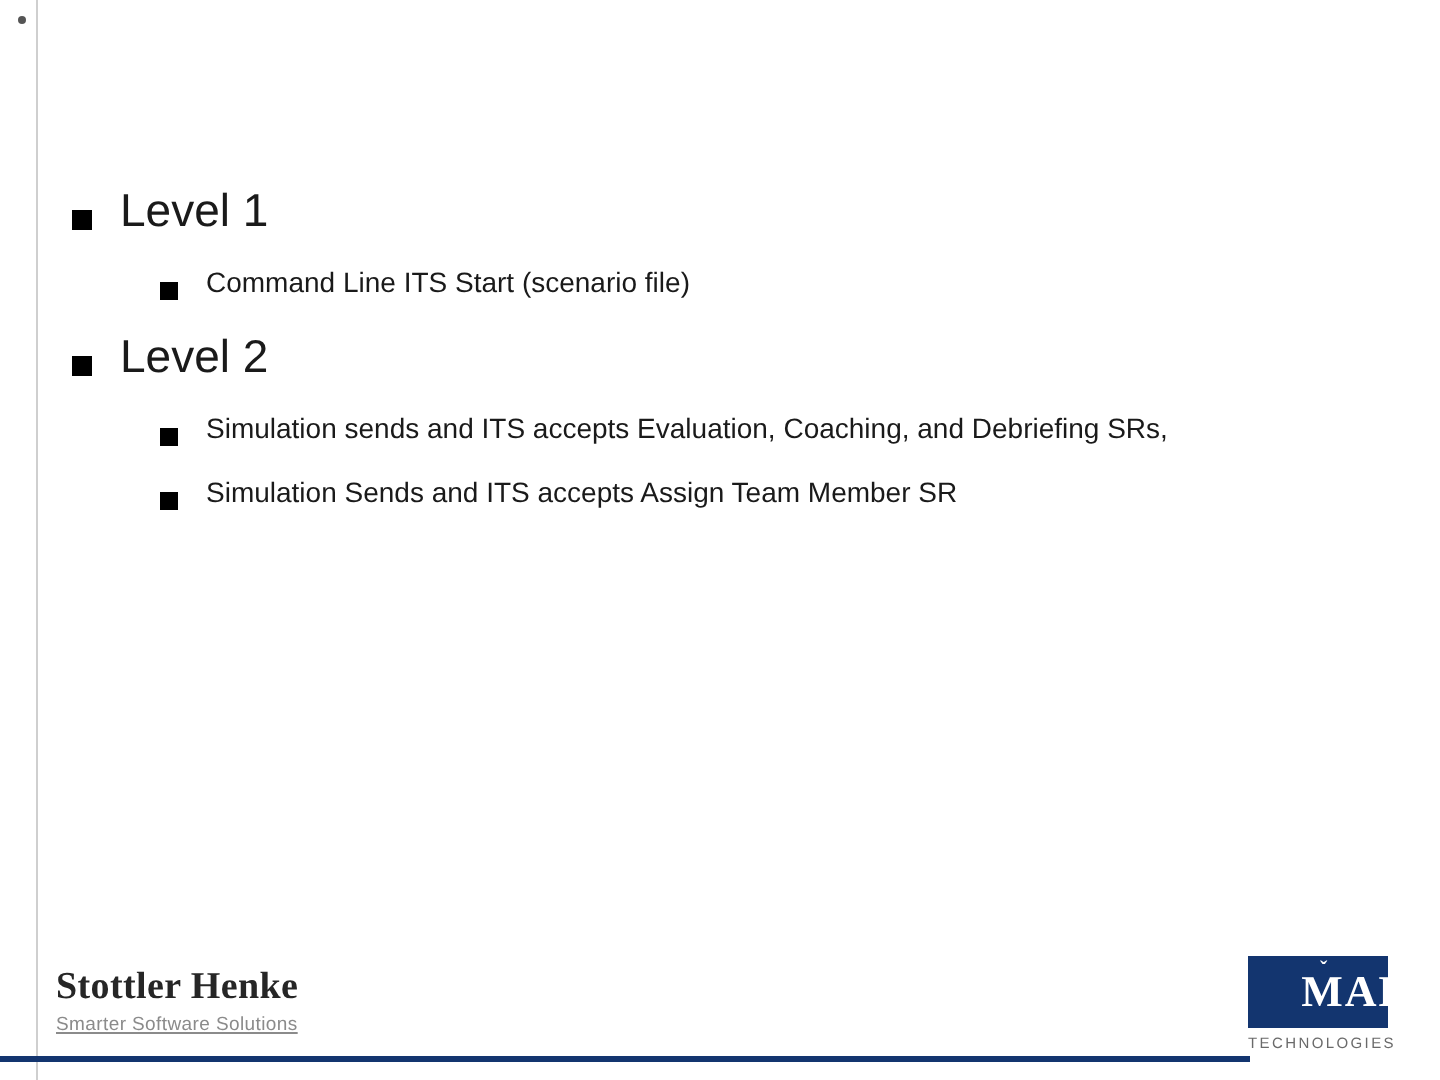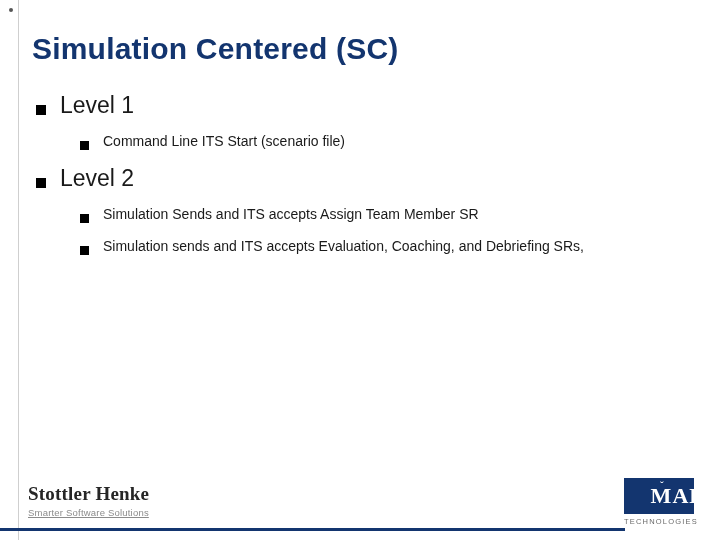--- a/index.html
+++ b/index.html
@@ -131,42 +131,41 @@
     background: #13356f;
   }
 </style>
 </head>
 <body>
 
 <div class="slide">
   <div class="vline"></div>
   <div class="dot"></div>
 
-  <div class="title">Simulation Centered (SC)</div>
 
   <div class="content">
     <div class="lvl1">
       <div class="bullet"></div>
       <div class="txt">Level 1</div>
     </div>
     <div class="lvl2">
       <div class="bullet"></div>
       <div class="txt">Command Line ITS Start (scenario file)</div>
     </div>
     <div class="lvl1">
       <div class="bullet"></div>
       <div class="txt">Level 2</div>
     </div>
     <div class="lvl2">
       <div class="bullet"></div>
-      <div class="txt"> Simulation Sends and ITS accepts Assign Team Member SR</div>
+      <div class="txt">Simulation sends and ITS accepts Evaluation, Coaching, and Debriefing SRs,</div>
     </div>
     <div class="lvl2">
       <div class="bullet"></div>
-      <div class="txt">Simulation sends and ITS accepts Evaluation, Coaching, and Debriefing SRs,</div>
+      <div class="txt"> Simulation Sends and ITS accepts Assign Team Member SR</div>
     </div>
   </div>
 
   <div class="logo-left">
     <div class="sh-name">Stottler Henke</div>
     <div class="sh-tag">Smarter Software Solutions</div>
   </div>
 
   <div class="hbar"></div>
 

